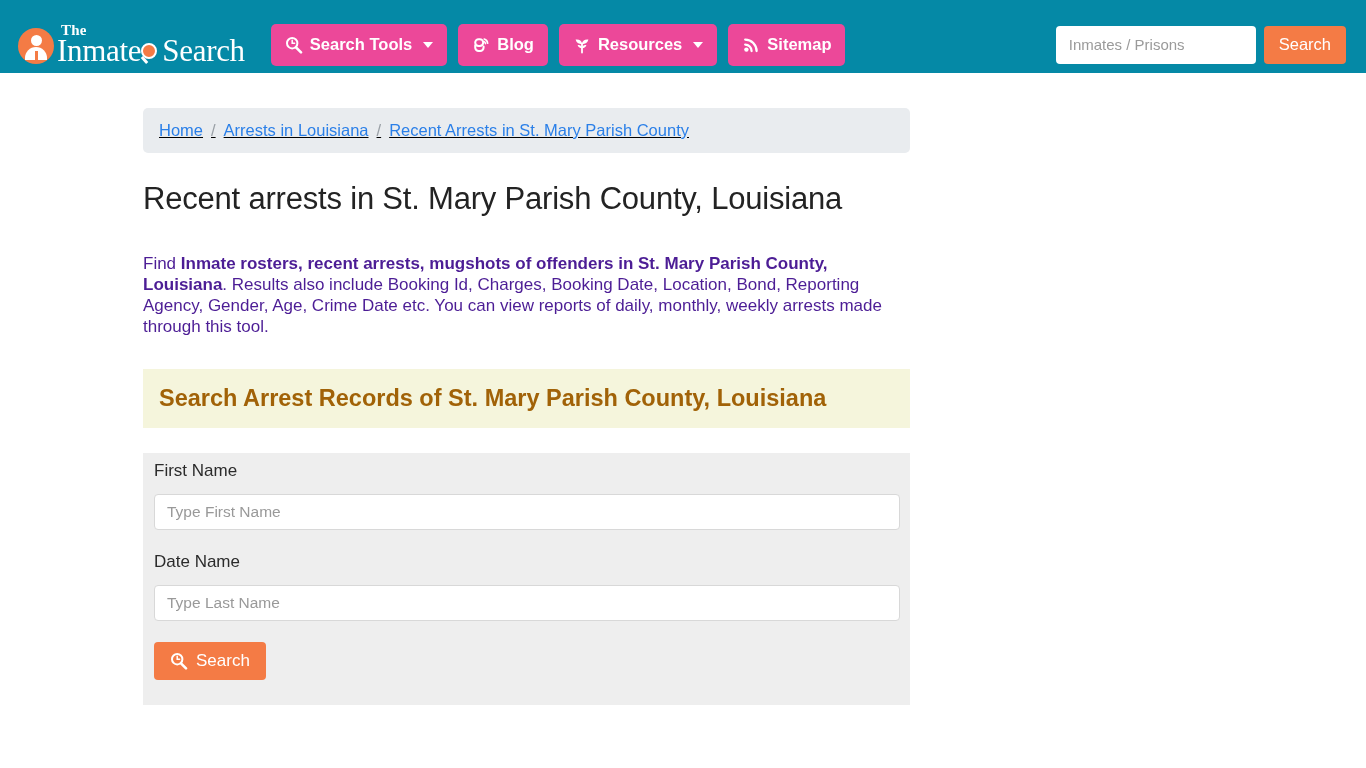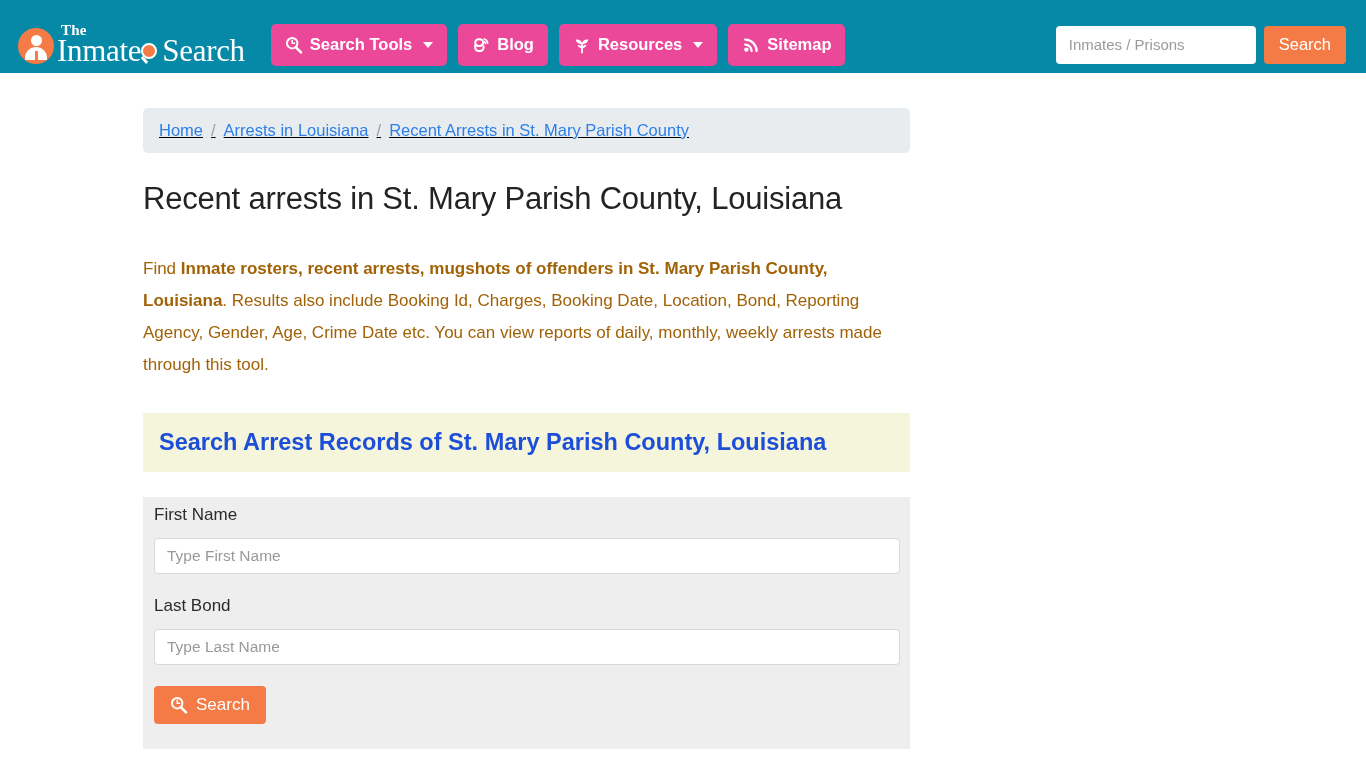--- a/index.html
+++ b/index.html
@@ -220,37 +220,37 @@
   h1.page-title {
     font-size: 31px;
     font-weight: normal;
     color: #232323;
     margin: 0 0 36px 0;
     letter-spacing: -.2px;
     font-family: "Liberation Sans", sans-serif;
   }
   p.intro {
     font-size: 17px;
-    line-height: 32px;
-    color: #a16207;
+    line-height: 21px;
+    color: #4c1d95;
     margin: 0 0 32px 0;
   }
   p.intro b { font-weight: bold; }
 
   
   .banner {
     background: #f5f5dc;
     padding: 16px 16px;
     margin-bottom: 25px;
   }
   .banner h2 {
     margin: 0;
     font-size: 23.5px;
     font-weight: bold;
-    color: #1d4ed8;
+    color: #a16207;
     font-family: "Liberation Sans", sans-serif;
   }
 
   
   .search-form {
     background: #eeeeee;
     padding: 8px 11px 25px 11px;
   }
   .form-group { margin-bottom: 22px; }
   .form-group:last-of-type { margin-bottom: 21px; }
@@ -393,21 +393,21 @@
       </div>
 
       <form class="search-form">
 
         <div class="form-group">
           <label class="form-label">First Name</label>
           <input class="form-control" type="text" placeholder="Type First Name" style="">
         </div>
 
         <div class="form-group">
-          <label class="form-label">Last Bond</label>
+          <label class="form-label">Date Name</label>
           <input class="form-control" type="text" placeholder="Type Last Name" style="">
         </div>
 
         <button class="btn-search" type="submit">
           <span class="ico">
             <svg viewBox="0 0 18 18">
                 <circle cx="7.2" cy="7.2" r="5.2" fill="none" stroke="#fff" stroke-width="2"></circle>
                 <path d="M11 11.3 L16 16.3" stroke="#fff" stroke-width="2.6" stroke-linecap="round"></path>
                 <path d="M7.2 4.3 v3 h2.4" fill="none" stroke="#fff" stroke-width="1.5" stroke-linecap="round"></path>
               </svg>

